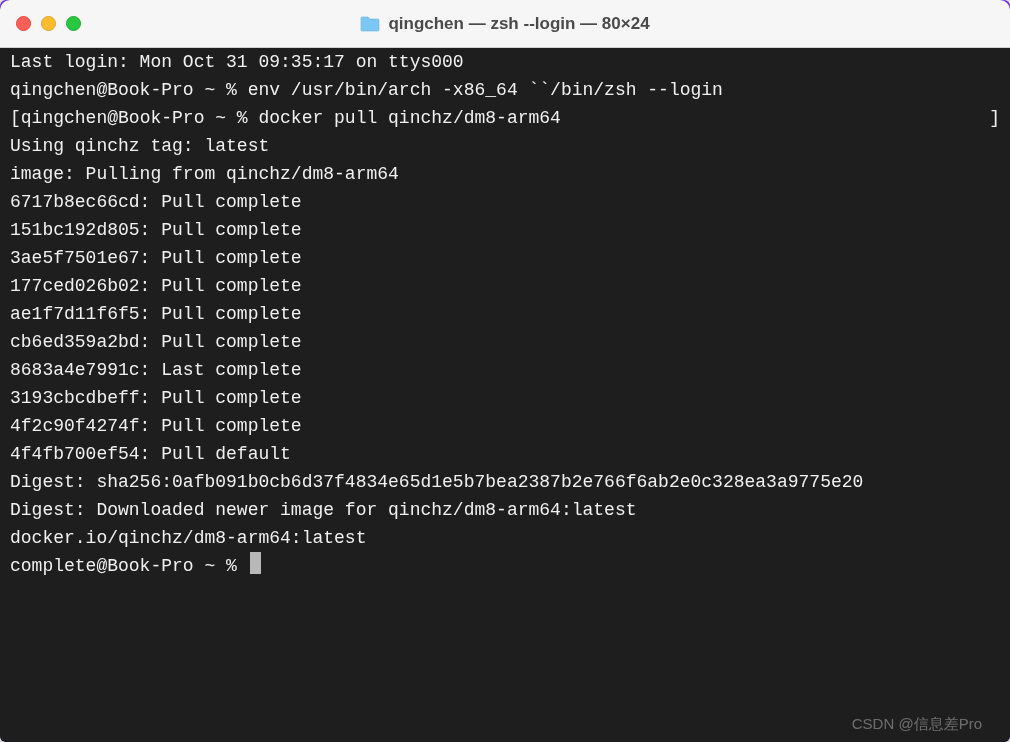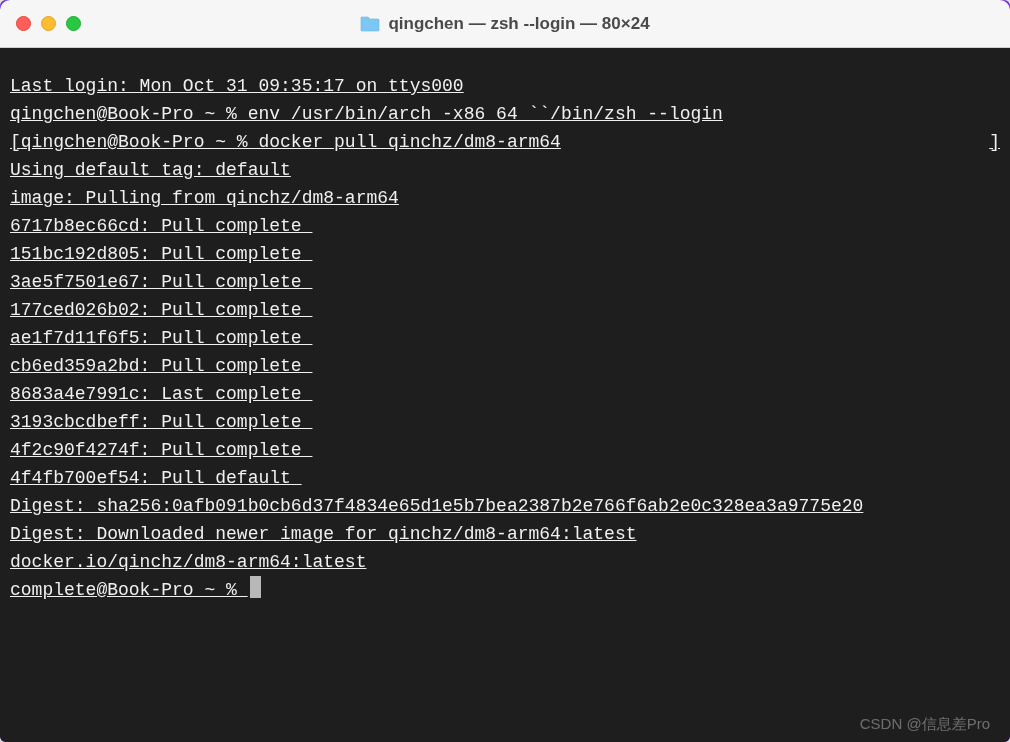--- a/index.html
+++ b/index.html
@@ -64,28 +64,27 @@
       font-size: 17px;
     }
     .folder-icon {
       width: 20px;
       height: 16px;
       display: inline-block;
     }
     .terminal-body {
       flex: 1;
       background: #1e1e1e;
-      padding: 24px 10px;
+      padding: 0 10px;
       font-family: "Menlo", "Monaco", "Courier New", monospace;
       font-size: 18px;
       line-height: 28px;
       color: #f0f0f0;
       overflow-y: auto;
       position: relative;
-      text-decoration: underline;
     }
     .terminal-body::-webkit-scrollbar {
       width: 16px;
     }
     .terminal-body::-webkit-scrollbar-track {
       background: #1e1e1e;
     }
     .terminal-body::-webkit-scrollbar-thumb {
       background: #4a4a4a;
       border-radius: 4px;
@@ -119,21 +118,21 @@
       display: inline-block;
       width: 11px;
       height: 22px;
       background: #b8b8b8;
       vertical-align: -3px;
       margin-left: 2px;
     }
     .watermark {
       position: absolute;
       bottom: 8px;
-      right: 20px;
+      right: 28px;
       color: rgba(255,255,255,0.35);
       font-size: 15px;
       font-family: -apple-system, sans-serif;
     }
   </style>
 </head>
 <body>
 
 <div class="window">
   <div class="titlebar">
@@ -155,21 +154,21 @@
   <div class="scroll-grip"></div>
 
   <div class="terminal-body">
     <div class="line">Last login: Mon Oct 31 09:35:17 on ttys000</div>
     <div class="line">qingchen@Book-Pro ~ % env /usr/bin/arch -x86_64 ``/bin/zsh --login</div>
     <div class="bracket-line">
       <span class="bracket-left">[</span>
       <span class="bracket-content line">qingchen@Book-Pro ~ % docker pull qinchz/dm8-arm64</span>
       <span class="bracket-right">]</span>
     </div>
-    <div class="line">Using default tag: default</div>
+    <div class="line">Using qinchz tag: latest</div>
     <div class="line">image: Pulling from qinchz/dm8-arm64</div>
     <div class="line">6717b8ec66cd: Pull complete </div>
     <div class="line">151bc192d805: Pull complete </div>
     <div class="line">3ae5f7501e67: Pull complete </div>
     <div class="line">177ced026b02: Pull complete </div>
     <div class="line">ae1f7d11f6f5: Pull complete </div>
     <div class="line">cb6ed359a2bd: Pull complete </div>
     <div class="line">8683a4e7991c: Last complete </div>
     <div class="line">3193cbcdbeff: Pull complete </div>
     <div class="line">4f2c90f4274f: Pull complete </div>

